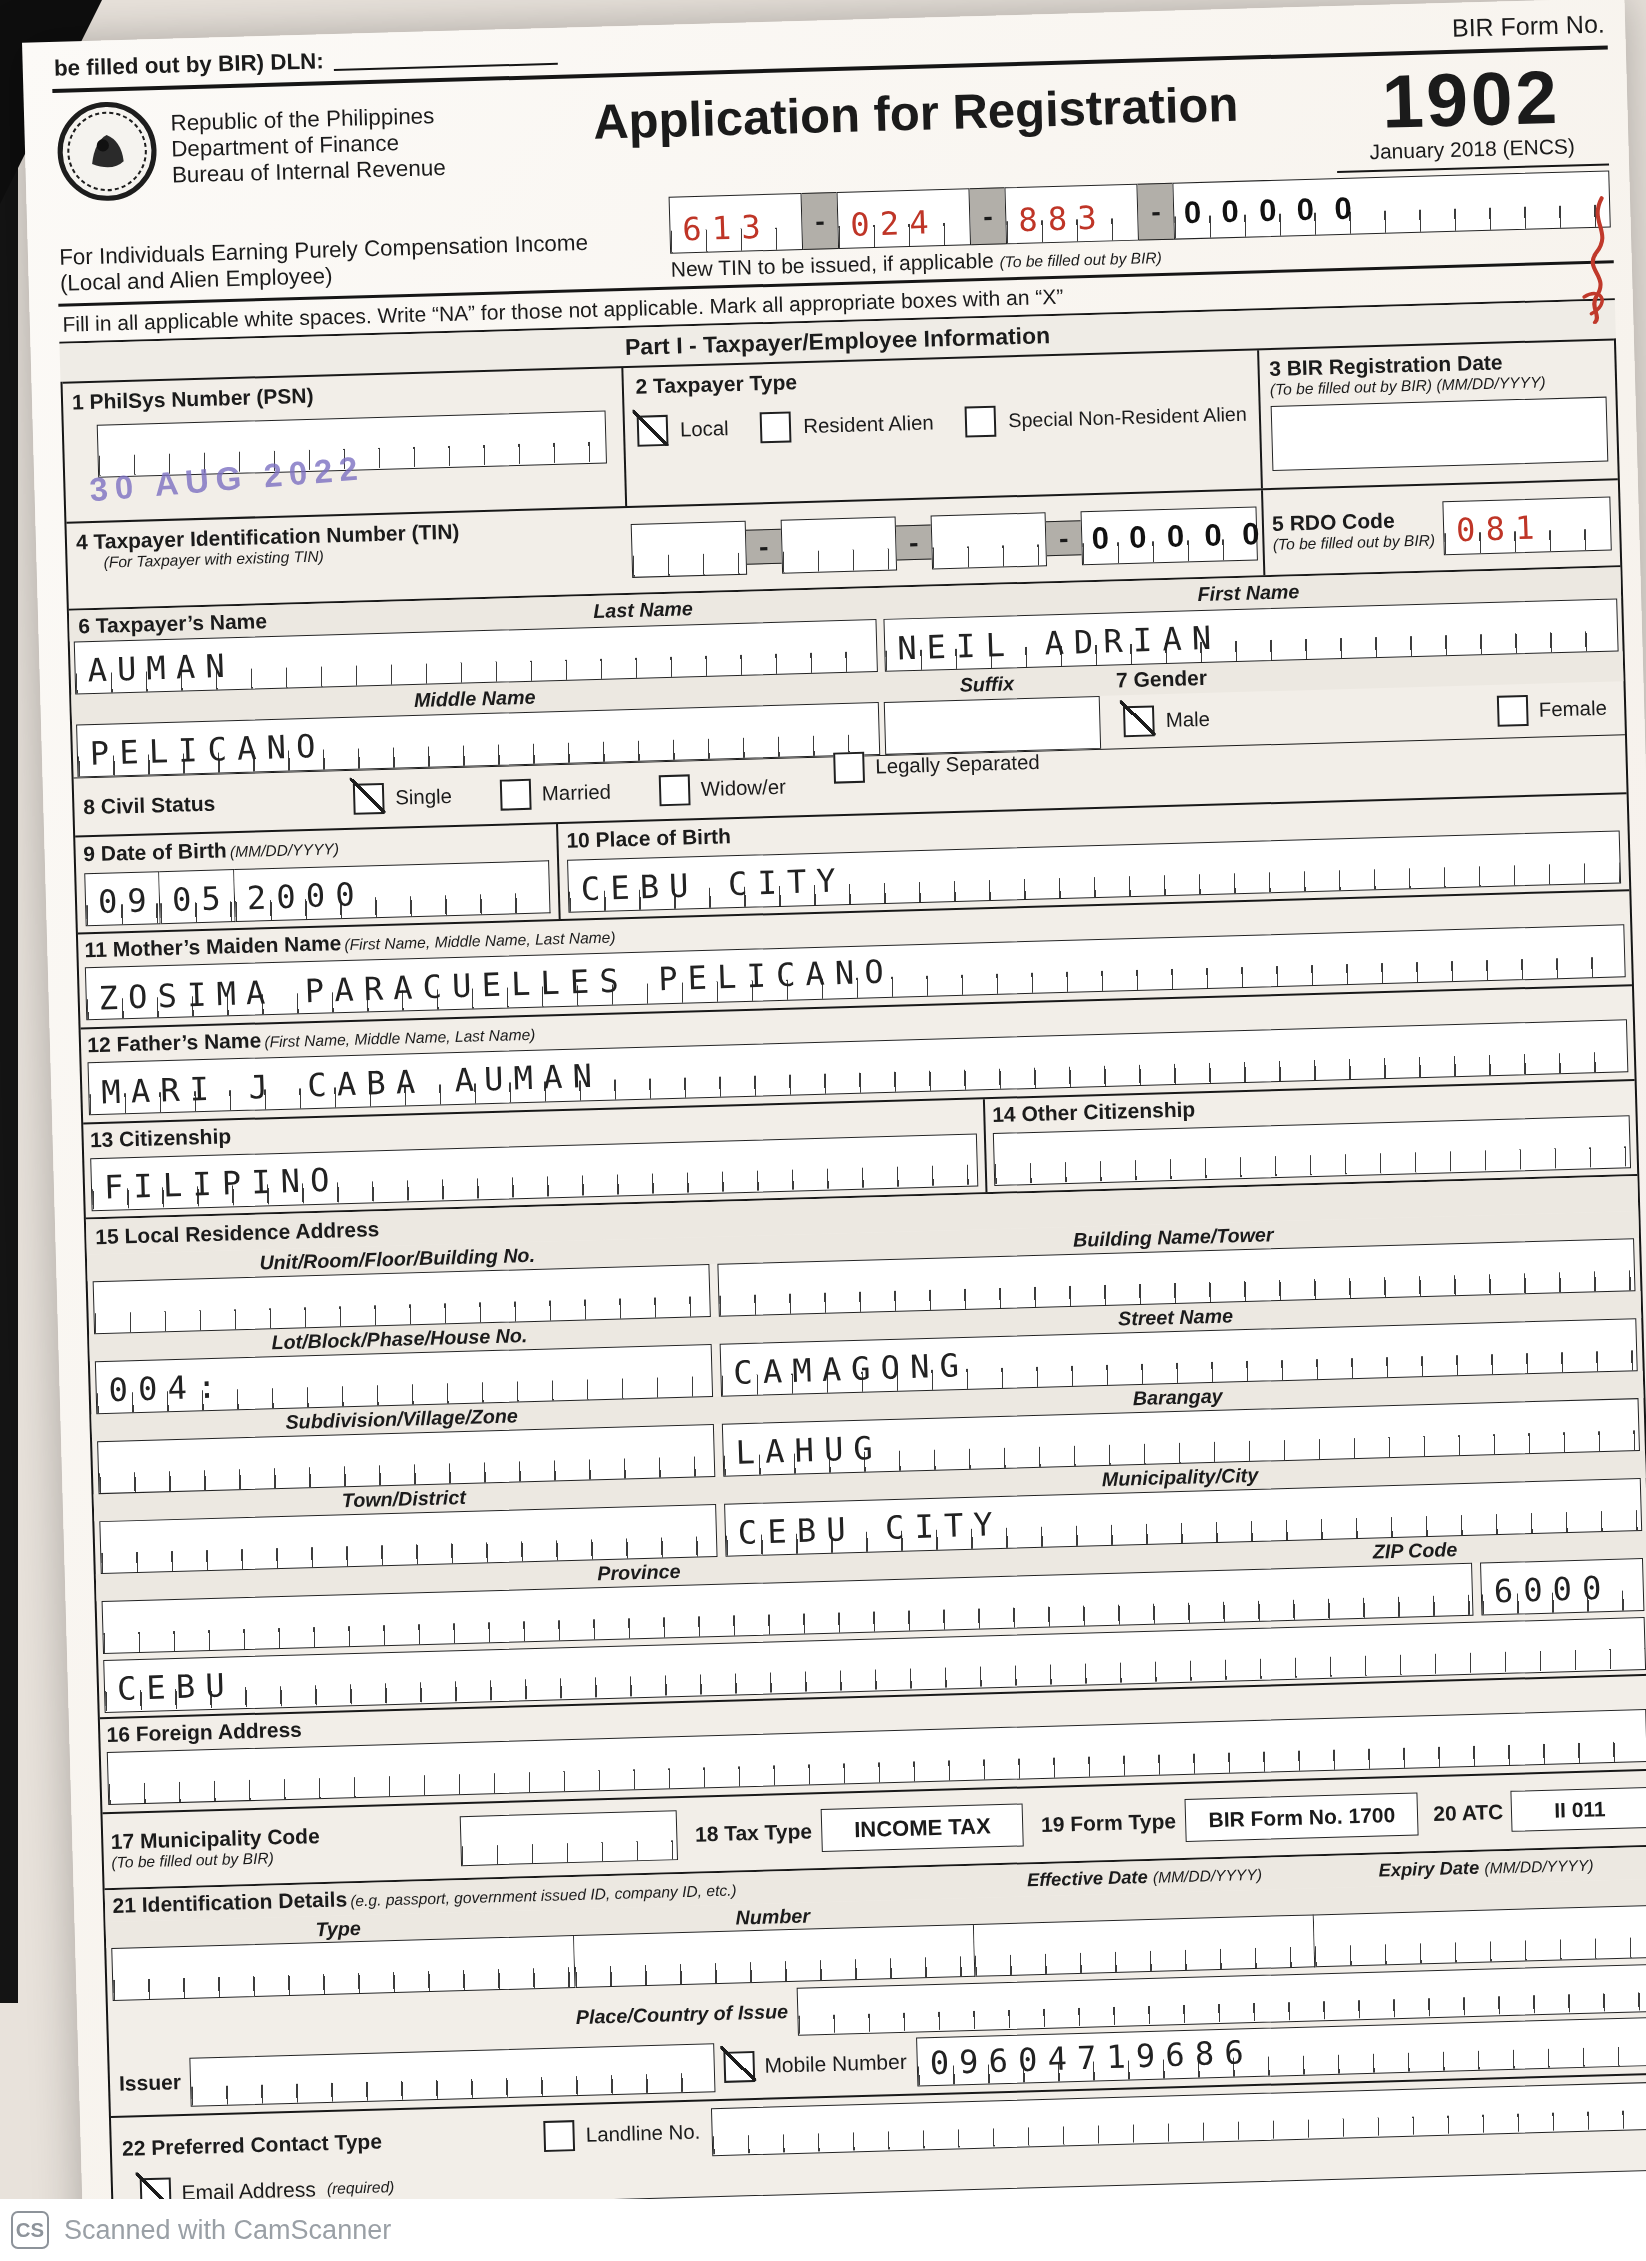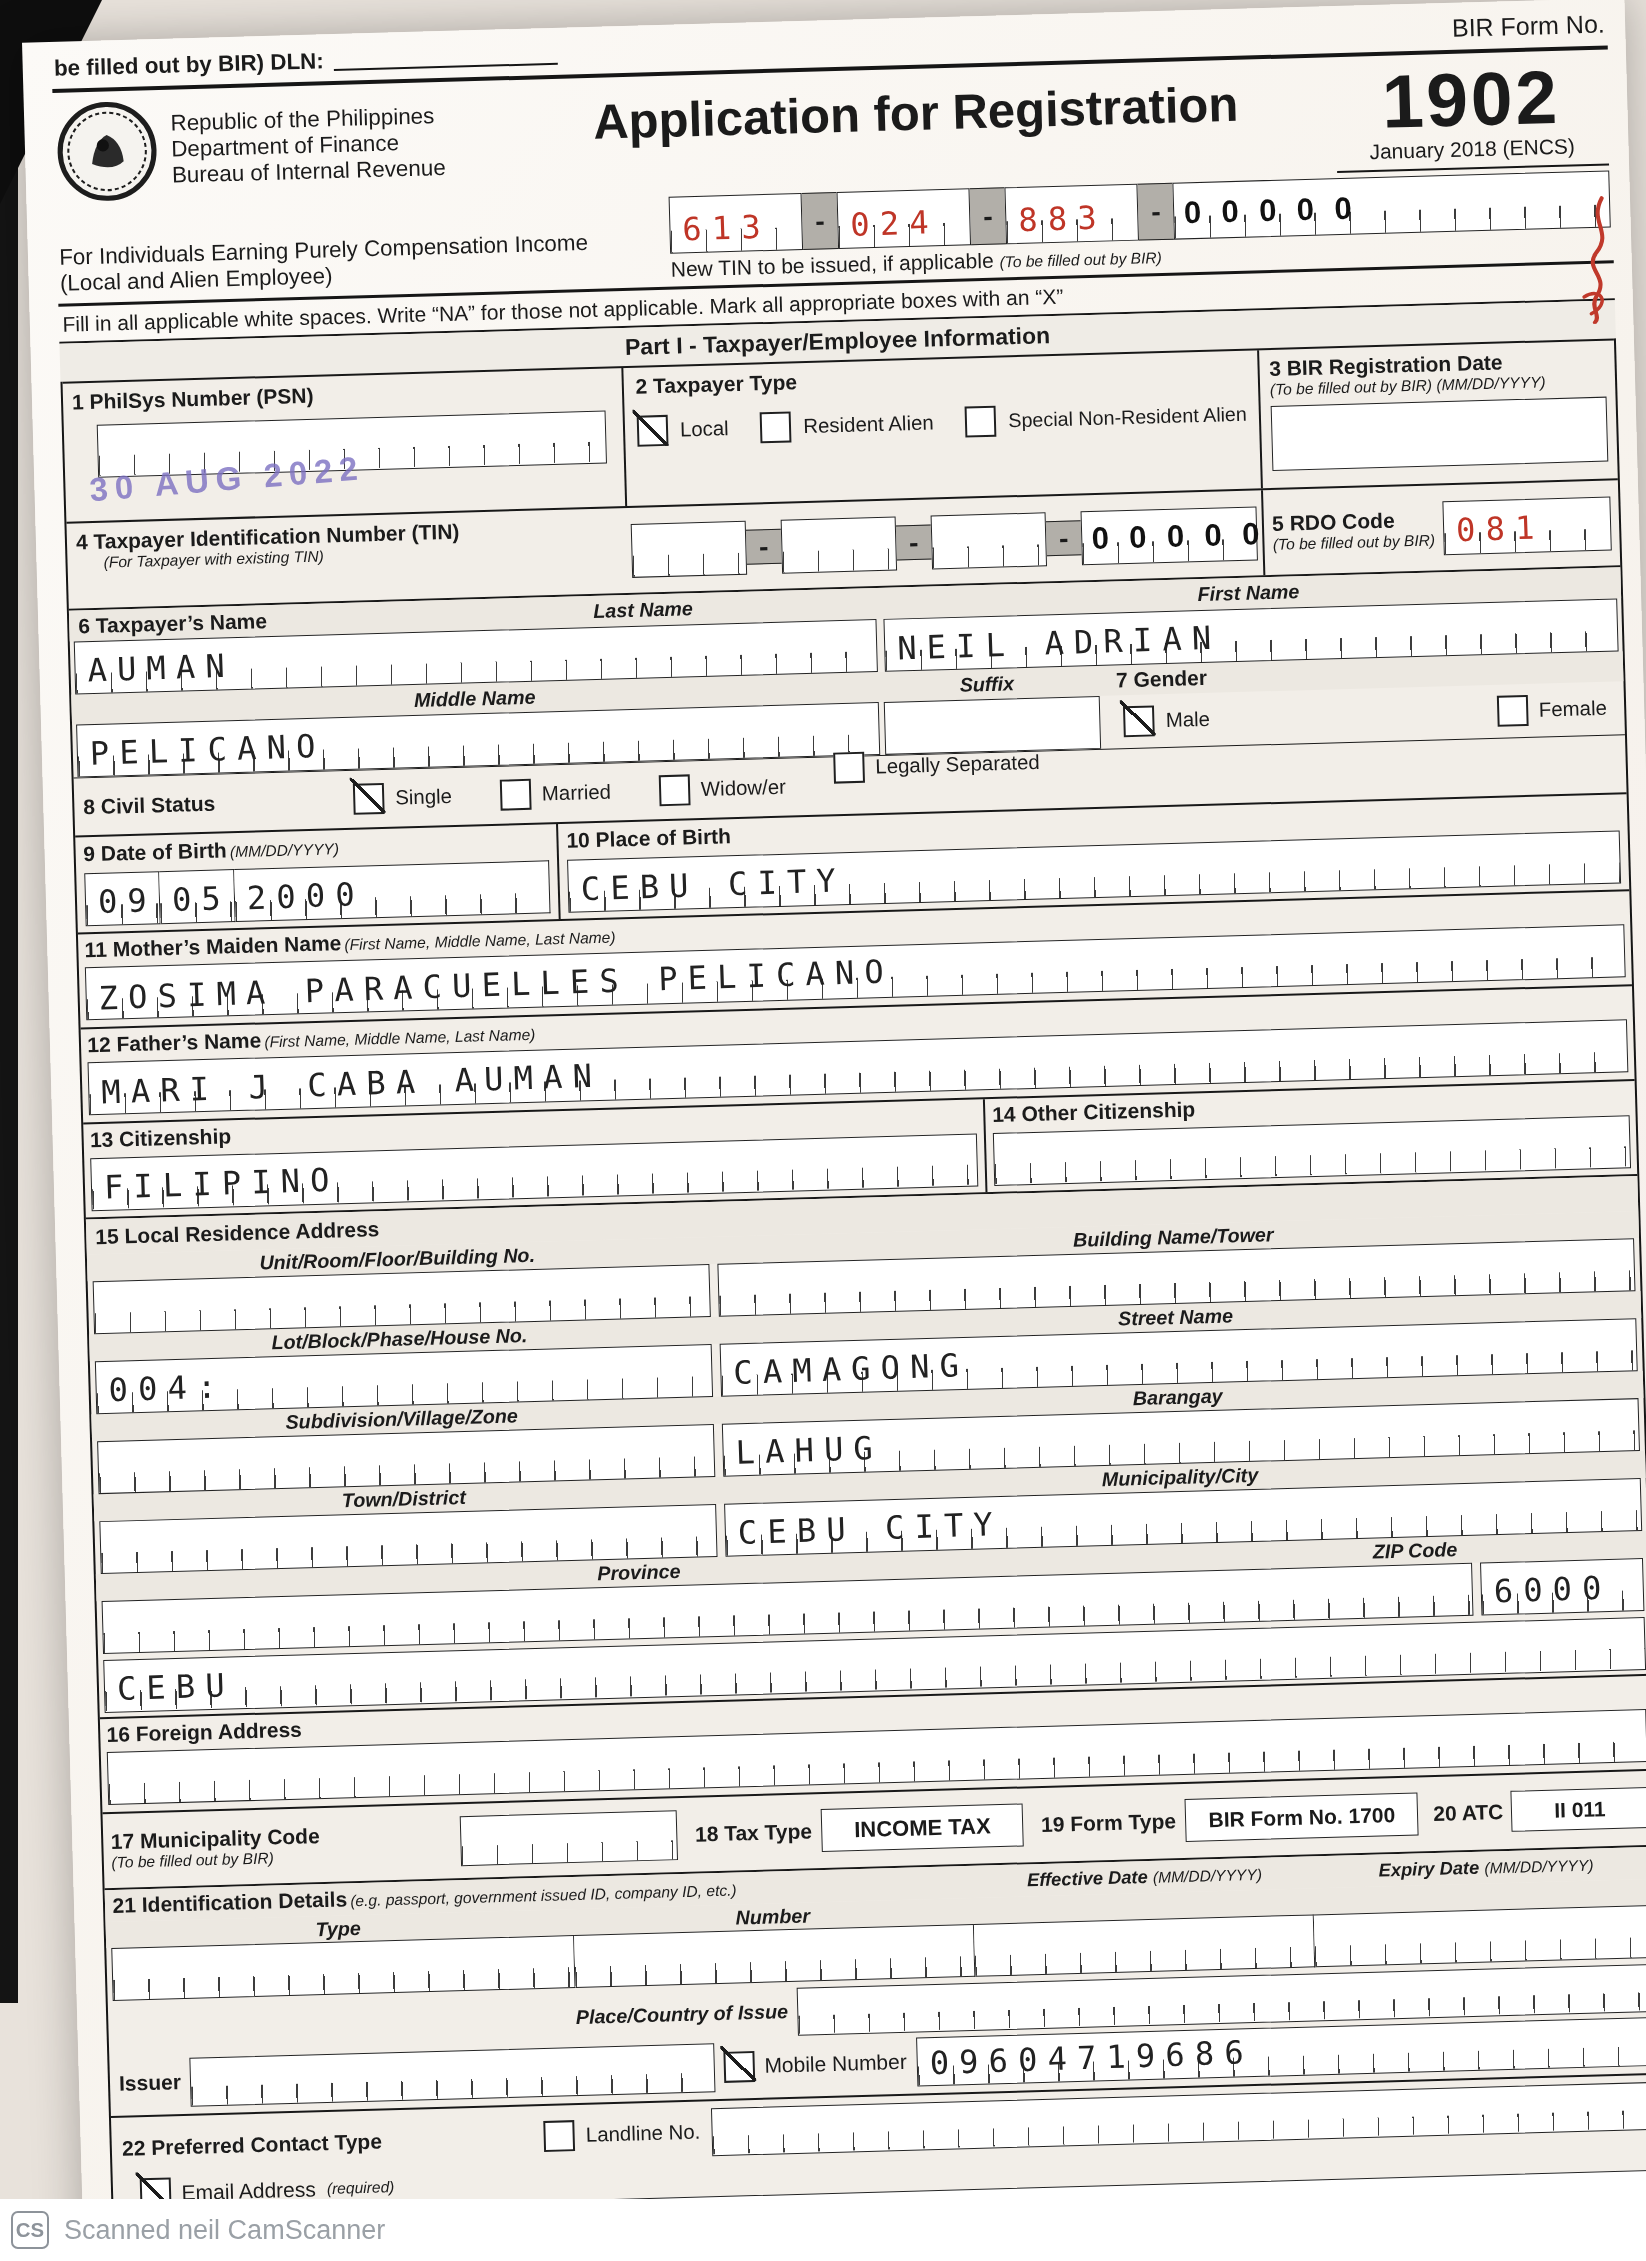--- a/index.html
+++ b/index.html
@@ -441,15 +441,15 @@
     <div class="sec ctr" style="padding:5.4px 0;background:#efece6;">
       <span style="font-weight:bold;font-size:22.4px;">Part II - Spouse Information</span>
       
     </div>
 
   </div>
 </div>
 
 <div class="cam-footer">
   <div class="cs-logo">CS</div>
-  <div class="cam-text">Scanned neil CamScanner</div>
+  <div class="cam-text">Scanned with CamScanner</div>
 </div>
 
 
 </body></html>

